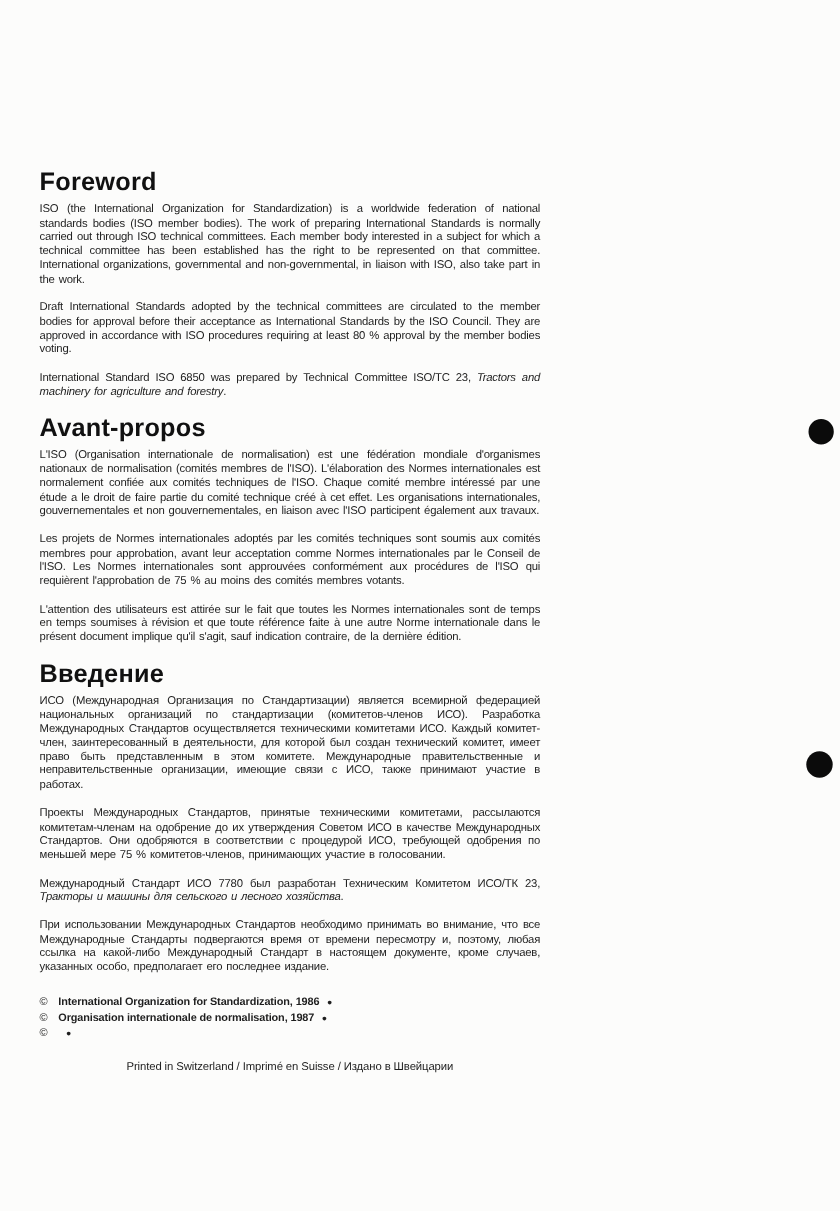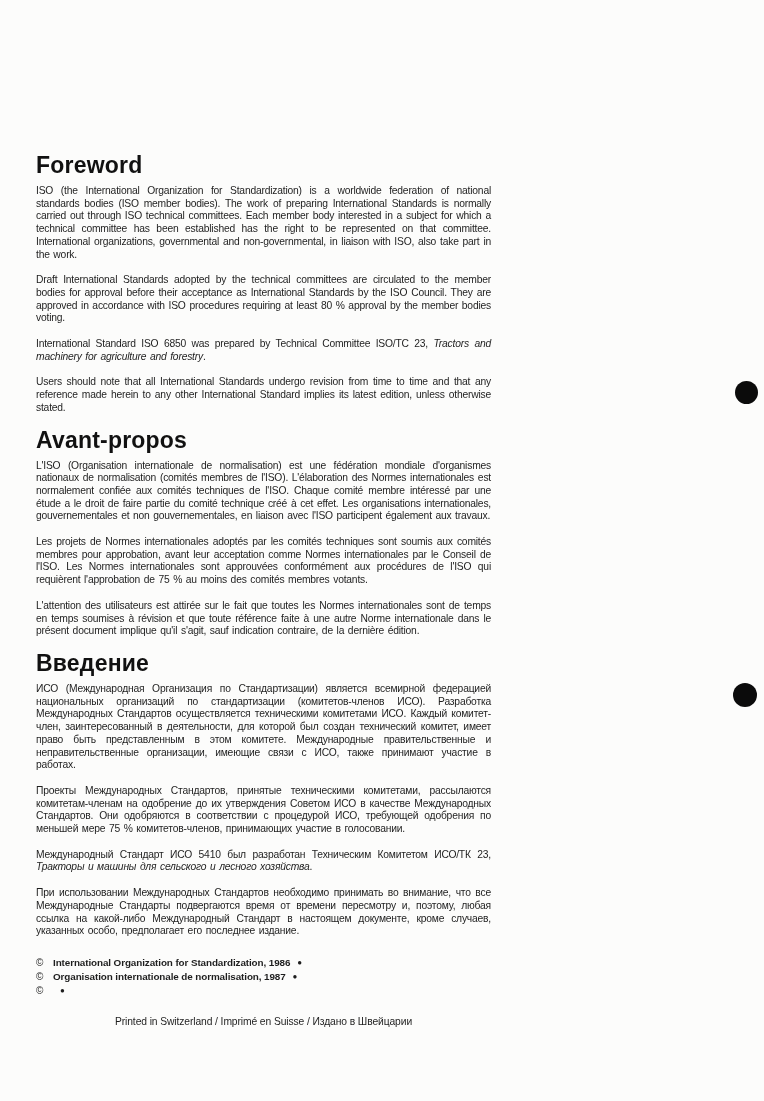--- a/index.html
+++ b/index.html
@@ -97,35 +97,34 @@
 <body>
 
 <div class="page">
   <div class="content">
 
     <section>
       <h1>Foreword</h1>
       <p>ISO (the International Organization for Standardization) is a worldwide federation of national standards bodies (ISO member bodies). The work of preparing International Standards is normally carried out through ISO technical committees. Each member body interested in a subject for which a technical committee has been established has the right to be represented on that committee. International organizations, governmental and non-governmental, in liaison with ISO, also take part in the work.</p>
       <p>Draft International Standards adopted by the technical committees are circulated to the member bodies for approval before their acceptance as International Standards by the ISO Council. They are approved in accordance with ISO procedures requiring at least 80 % approval by the member bodies voting.</p>
       <p><span>International Standard ISO 6850 was prepared by Technical Committee ISO/TC 23, </span><em>Tractors and machinery for agriculture and forestry</em><span>.</span></p>
-      <p>Users should note that all International Standards undergo revision from time to time and that any reference made herein to any other International Standard implies its latest edition, unless otherwise stated.</p>
     </section>
 
     <section>
       <h1>Avant-propos</h1>
       <p>L'ISO (Organisation internationale de normalisation) est une fédération mondiale d'organismes nationaux de normalisation (comités membres de l'ISO). L'élaboration des Normes internationales est normalement confiée aux comités techniques de l'ISO. Chaque comité membre intéressé par une étude a le droit de faire partie du comité technique créé à cet effet. Les organisations internationales, gouvernementales et non gouvernementales, en liaison avec l'ISO participent également aux travaux.</p>
       <p>Les projets de Normes internationales adoptés par les comités techniques sont soumis aux comités membres pour approbation, avant leur acceptation comme Normes internationales par le Conseil de l'ISO. Les Normes internationales sont approuvées conformément aux procédures de l'ISO qui requièrent l'approbation de 75 % au moins des comités membres votants.</p>
       <p>L'attention des utilisateurs est attirée sur le fait que toutes les Normes internationales sont de temps en temps soumises à révision et que toute référence faite à une autre Norme internationale dans le présent document implique qu'il s'agit, sauf indication contraire, de la dernière édition.</p>
     </section>
 
     <section>
       <h1>Введение</h1>
       <p>ИСО (Международная Организация по Стандартизации) является всемирной федерацией национальных организаций по стандартизации (комитетов-членов ИСО). Разработка Международных Стандартов осуществляется техническими комитетами ИСО. Каждый комитет-член, заинтересованный в деятельности, для которой был создан технический комитет, имеет право быть представленным в этом комитете. Международные правительственные и неправительственные организации, имеющие связи с ИСО, также принимают участие в работах.</p>
       <p>Проекты Международных Стандартов, принятые техническими комитетами, рассылаются комитетам-членам на одобрение до их утверждения Советом ИСО в качестве Международных Стандартов. Они одобряются в соответствии с процедурой ИСО, требующей одобрения по меньшей мере 75 % комитетов-членов, принимающих участие в голосовании.</p>
-      <p><span>Международный Стандарт ИСО 5410 был разработан Техническим Комитетом ИСО/ТК 23, </span><em>Тракторы и машины для сельского и лесного хозяйства</em><span>.</span></p>
+      <p><span>Международный Стандарт ИСО 7780 был разработан Техническим Комитетом ИСО/ТК 23, </span><em>Тракторы и машины для сельского и лесного хозяйства</em><span>.</span></p>
       <p>При использовании Международных Стандартов необходимо принимать во внимание, что все Международные Стандарты подвергаются время от времени пересмотру и, поэтому, любая ссылка на какой-либо Международный Стандарт в настоящем документе, кроме случаев, указанных особо, предполагает его последнее издание.</p>
     </section>
 
     <div class="copyright">
       <div class="copyright-row">
         <span class="copyright-symbol">©</span>
         <span class="copyright-text">International Organization for Standardization, 1986</span>
         <span class="copyright-bullet">●</span>
       </div>
       <div class="copyright-row">

